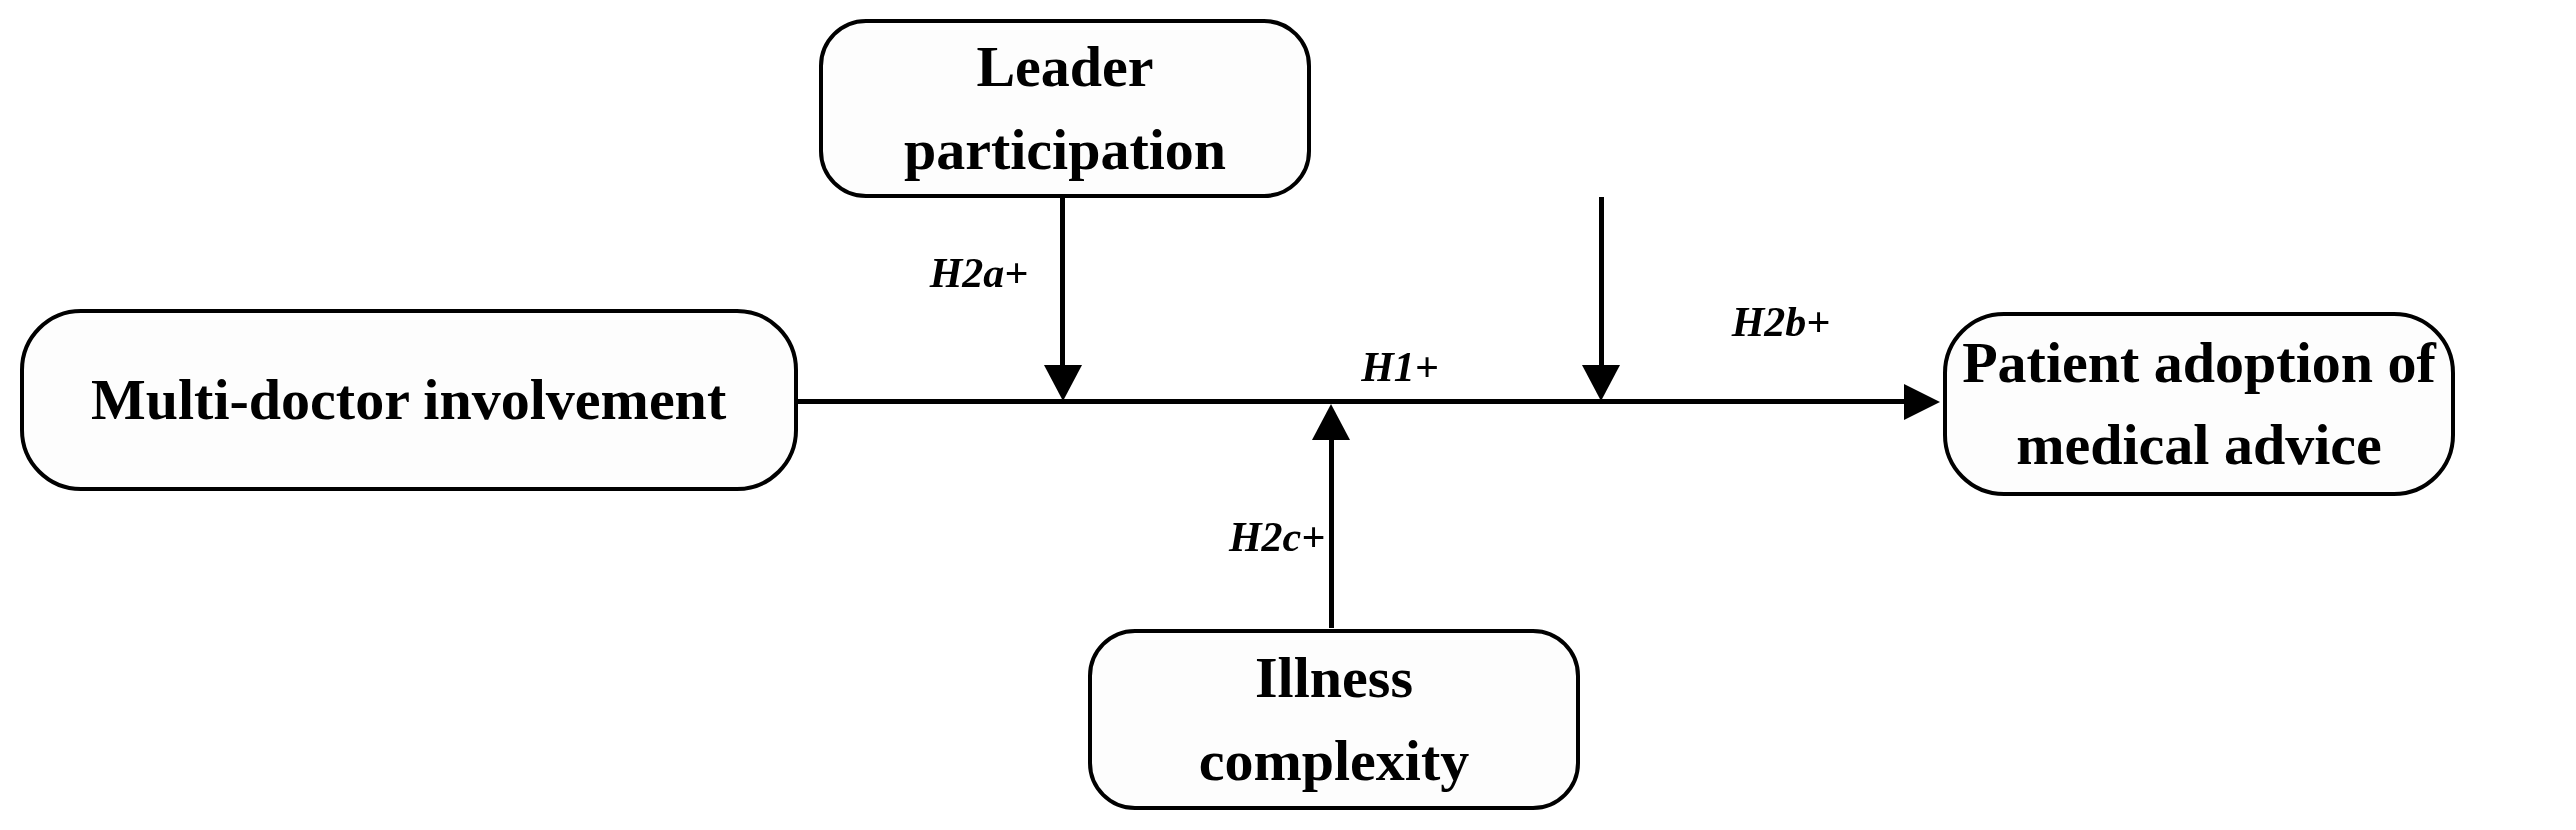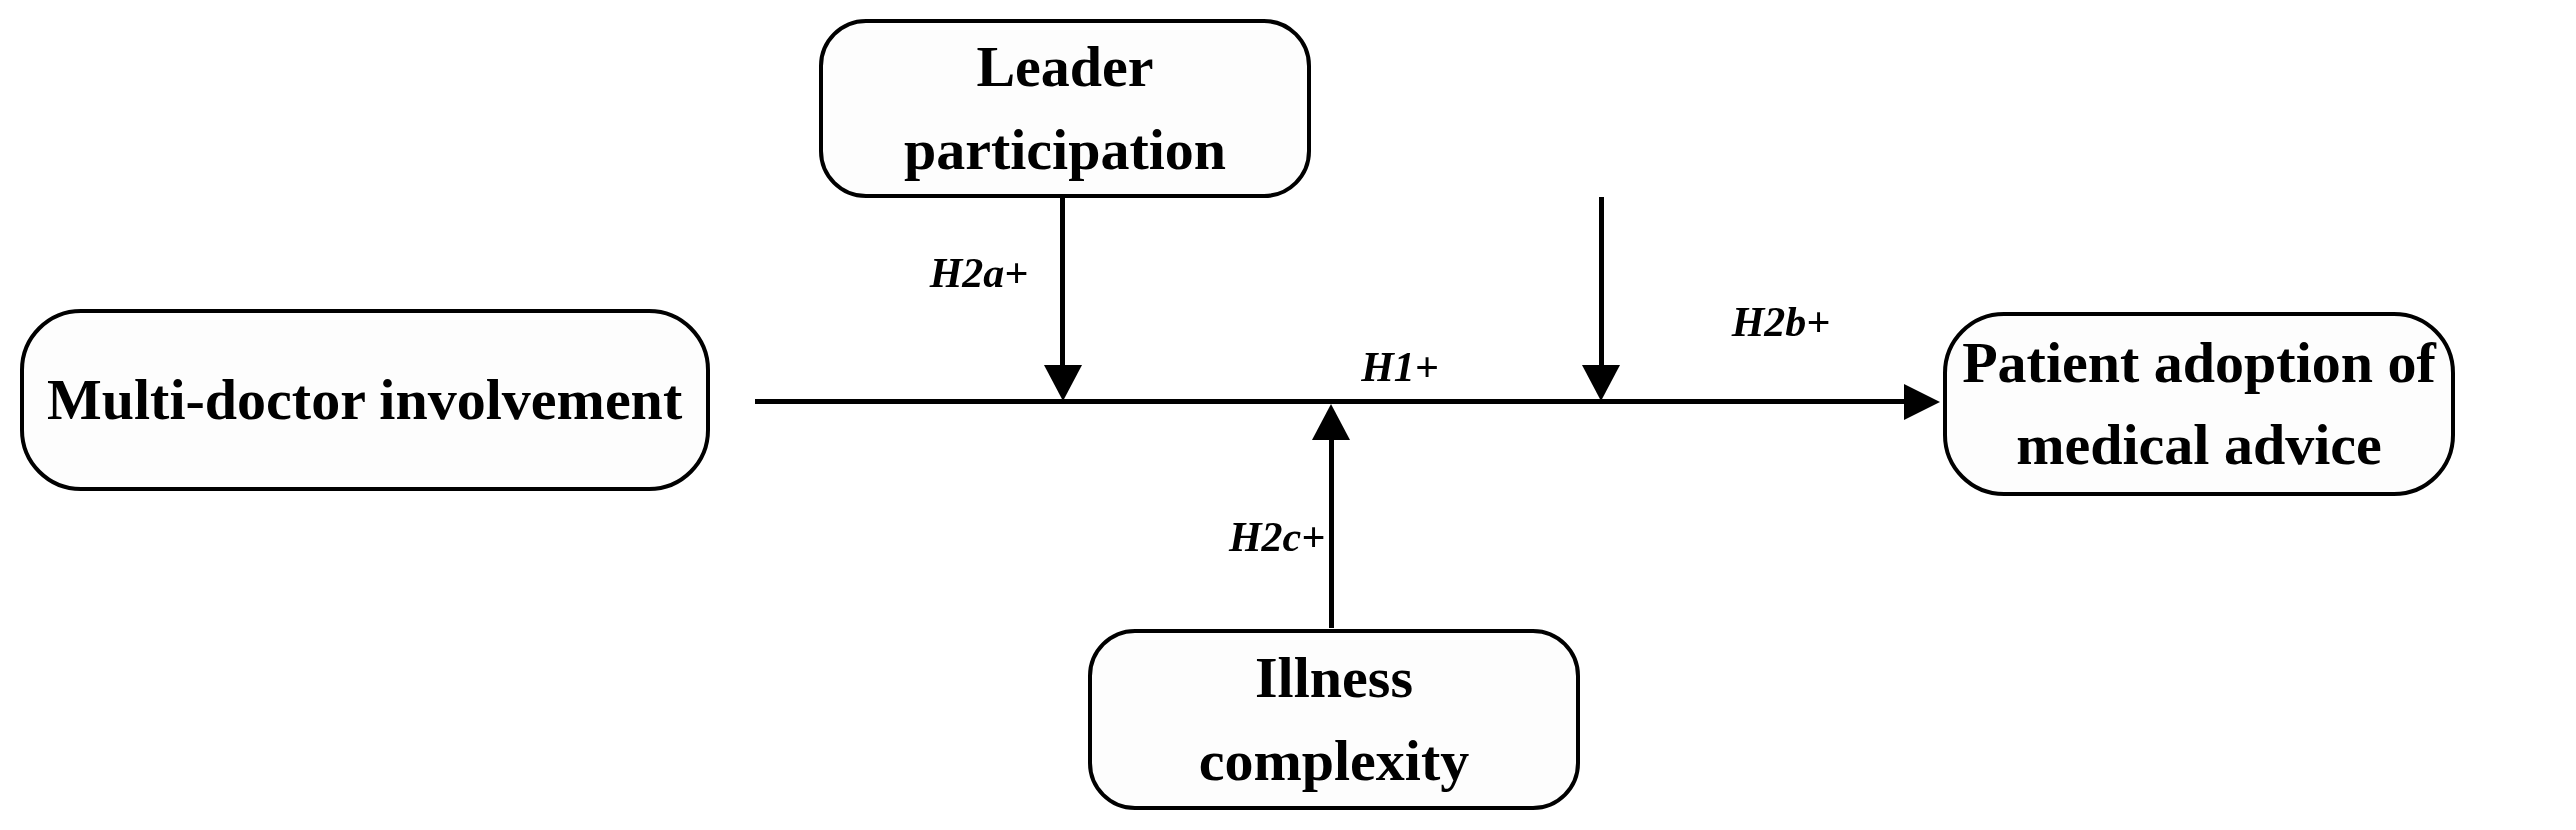--- a/index.html
+++ b/index.html
@@ -28,21 +28,21 @@
     display: flex;
     align-items: center;
     justify-content: center;
     text-align: center;
     font-weight: bold;
     font-size: 58px;
     line-height: 1.42;
     color: #000000;
     white-space: pre-line;
   }
-  .node-multi    { left: 19.6px;   top: 309px; width: 690px; height: 182px; border-radius: 61px; font-family: Liberation Serif, serif; }
+  .node-multi    { left: 19.6px;   top: 309px; width: 778px; height: 182px; border-radius: 61px; font-family: Liberation Serif, serif; }
   .node-leader   { left: 819px; top: 19px;  width: 492px; height: 179px; border-radius: 47px; }
   .node-disc     { left: 1358px; top: 19px;  width: 492px; height: 179px; border-radius: 47px; }
   .node-patient  { left: 1943px; top: 312px; width: 512px; height: 184px; border-radius: 61px; }
   .node-illness  { left: 1088px; top: 629px; width: 492px; height: 181px; border-radius: 47px; }
 
   
   .line {
     position: absolute;
     background: #000000;
   }

